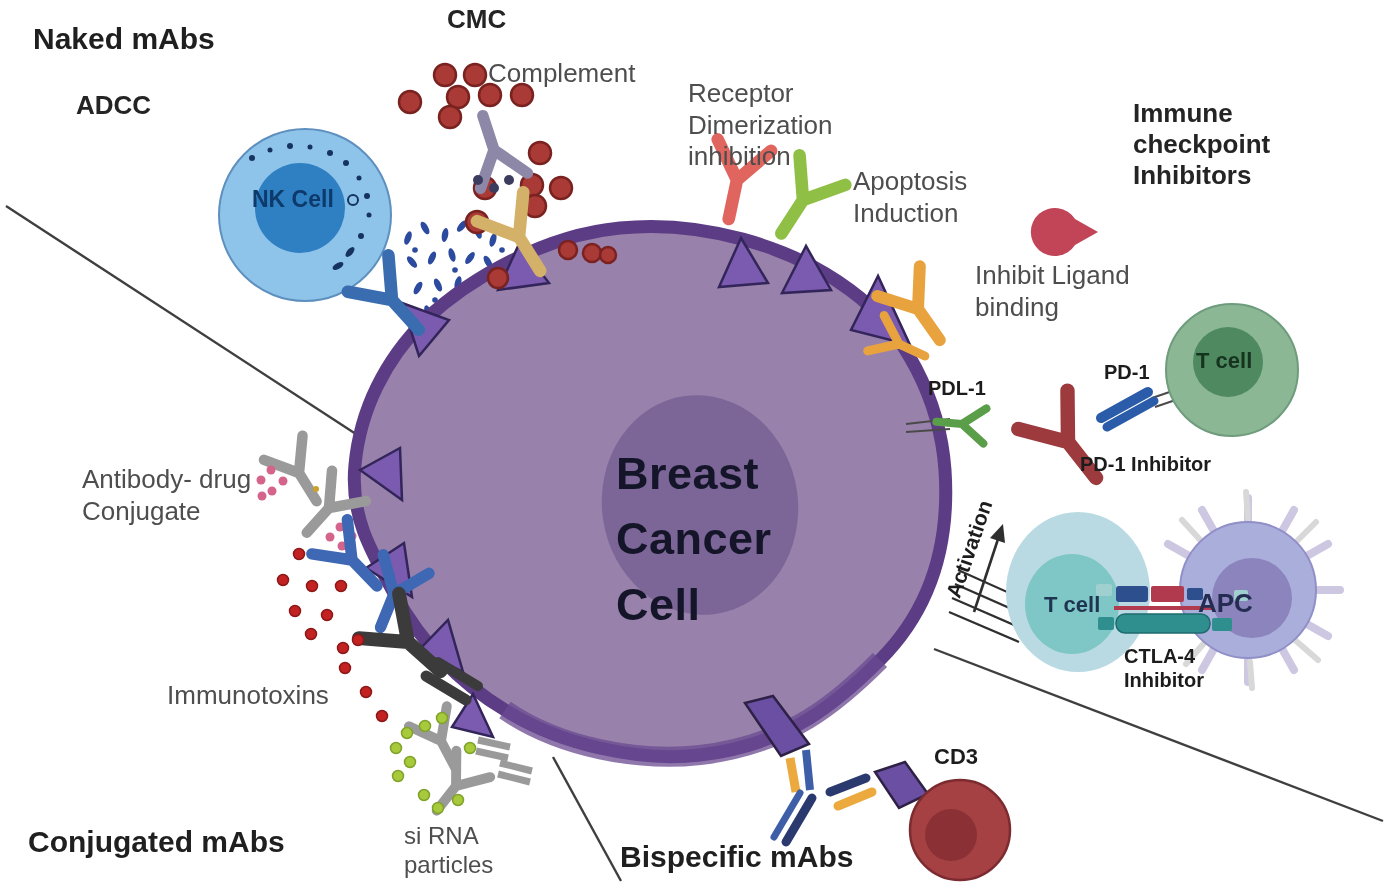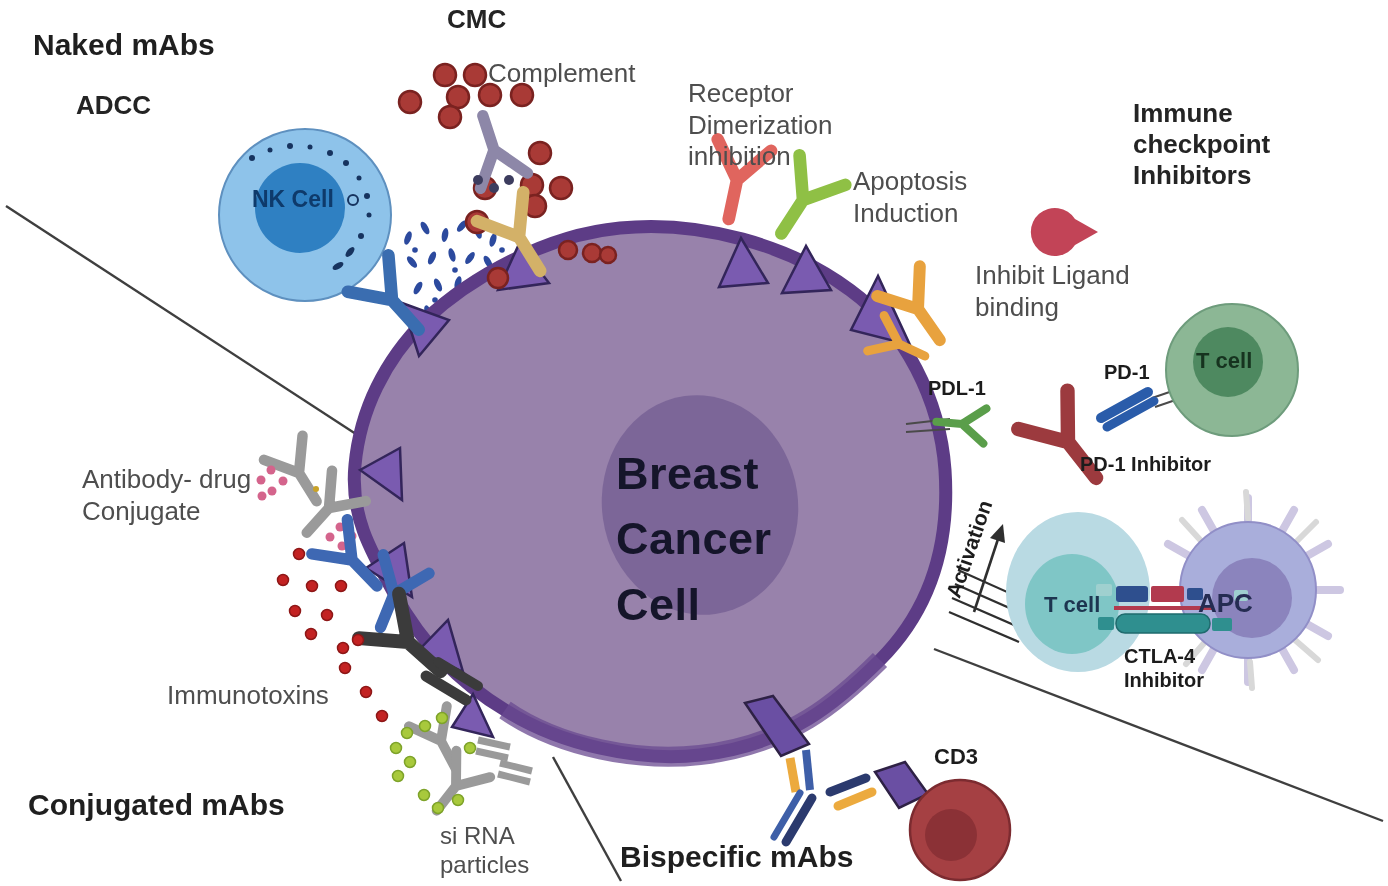--- a/index.html
+++ b/index.html
@@ -3,21 +3,21 @@
 <meta charset="utf-8">
 <style>
   html,body{margin:0;padding:0;background:#ffffff;}
   #stage{position:relative;width:1388px;height:886px;background:#ffffff;overflow:hidden;
          font-family:"Liberation Sans",sans-serif;}
   #scene{position:absolute;left:0;top:0;}
   .lbl{position:absolute;white-space:pre-line;font-family:"Liberation Sans",sans-serif;}
   .h1{font-size:30px;font-weight:bold;color:#1f1f1f;line-height:1.15;}
   .h2{font-size:26px;font-weight:bold;color:#242424;line-height:1.2;}
   .g{font-size:26px;color:#4e4e4e;line-height:1.22;}
-  .g24{font-size:24px;color:#4e4e4e;line-height:1.2;margin-left:36px;}
+  .g24{font-size:24px;color:#4e4e4e;line-height:1.2;}
   .s{font-size:20px;font-weight:bold;color:#1c1c1c;line-height:1.2;}
   .big{font-size:45px;font-weight:bold;color:#15152a;line-height:1.45;letter-spacing:0.5px;margin-top:29px;}
   .nk-name{font-size:23px;font-weight:bold;color:#0e3a6b;}
   .tcell-green-name{font-size:22px;font-weight:bold;color:#16331f;}
   .tcell-teal-name{font-size:22px;font-weight:bold;color:#1d3550;}
   .apc-name{font-size:26px;font-weight:bold;color:#252c52;}
   .rot-activation{left:953px;top:585px;transform-origin:0 50%;transform:rotate(-71deg);
                   font-size:21px;font-weight:bold;color:#1c1c1c;}
 </style>
 </head>
@@ -291,21 +291,21 @@
     <line x1="812" y1="798" x2="786" y2="842" stroke="#2b3a6e" stroke-width="9" stroke-linecap="round"></line>
     <line x1="800" y1="793" x2="774" y2="837" stroke="#3e5fa8" stroke-width="7" stroke-linecap="round"></line>
     <line x1="830" y1="792" x2="866" y2="778" stroke="#2b3a6e" stroke-width="9" stroke-linecap="round"></line>
     <line x1="838" y1="806" x2="872" y2="792" stroke="#ecaa3e" stroke-width="9" stroke-linecap="round"></line>
     <polygon points="875,772 905,762 928,794 899,808" fill="#6a4fa3" stroke="#2e2145" stroke-width="2.5"></polygon>
     <circle cx="960" cy="830" r="50" fill="#a54043" stroke="#7c2b30" stroke-width="2.5"></circle>
     <circle cx="951" cy="835" r="26" fill="#8b3136"></circle>
   </g>
 </svg>
 
-<div class="lbl h1" style="left:33px;top:28px;text-align:center;">Naked mAbs</div>
+<div class="lbl h1" style="left:33px;top:22px;text-align:center;">Naked mAbs</div>
 <div class="lbl h2" style="left:447px;top:4px;">CMC</div>
 <div class="lbl h2" style="left:76px;top:90px;">ADCC</div>
 <div class="lbl g" style="left:488px;top:58px;">Complement</div>
 <div class="lbl nk-name" style="left:252px;top:186px;">NK Cell</div>
 <div class="lbl g" style="left:688px;top:78px;">Receptor
 Dimerization
 inhibition</div>
 <div class="lbl g" style="left:853px;top:166px;">Apoptosis
 Induction</div>
 <div class="lbl h2" style="left:1133px;top:98px;">Immune
@@ -323,17 +323,17 @@
 <div class="lbl rot-activation">Activation</div>
 <div class="lbl tcell-teal-name" style="left:1044px;top:592px;">T cell</div>
 <div class="lbl apc-name" style="left:1198px;top:588px;">APC</div>
 <div class="lbl s" style="left:1124px;top:644px;">CTLA-4
 Inhibitor</div>
 <div class="lbl g" style="left:82px;top:464px;">Antibody- drug
 Conjugate</div>
 <div class="lbl g" style="left:167px;top:680px;">Immunotoxins</div>
 <div class="lbl g24" style="left:404px;top:822px;">si RNA
 particles</div>
-<div class="lbl h1" style="left:28px;top:788px;">Conjugated mAbs</div>
+<div class="lbl h1" style="left:28px;top:825px;">Conjugated mAbs</div>
 <div class="lbl h1" style="left:620px;top:840px;">Bispecific mAbs</div>
 <div class="lbl s" style="left:934px;top:744px;font-size:22px;">CD3</div>
 
 </div>
 
 </body></html>

